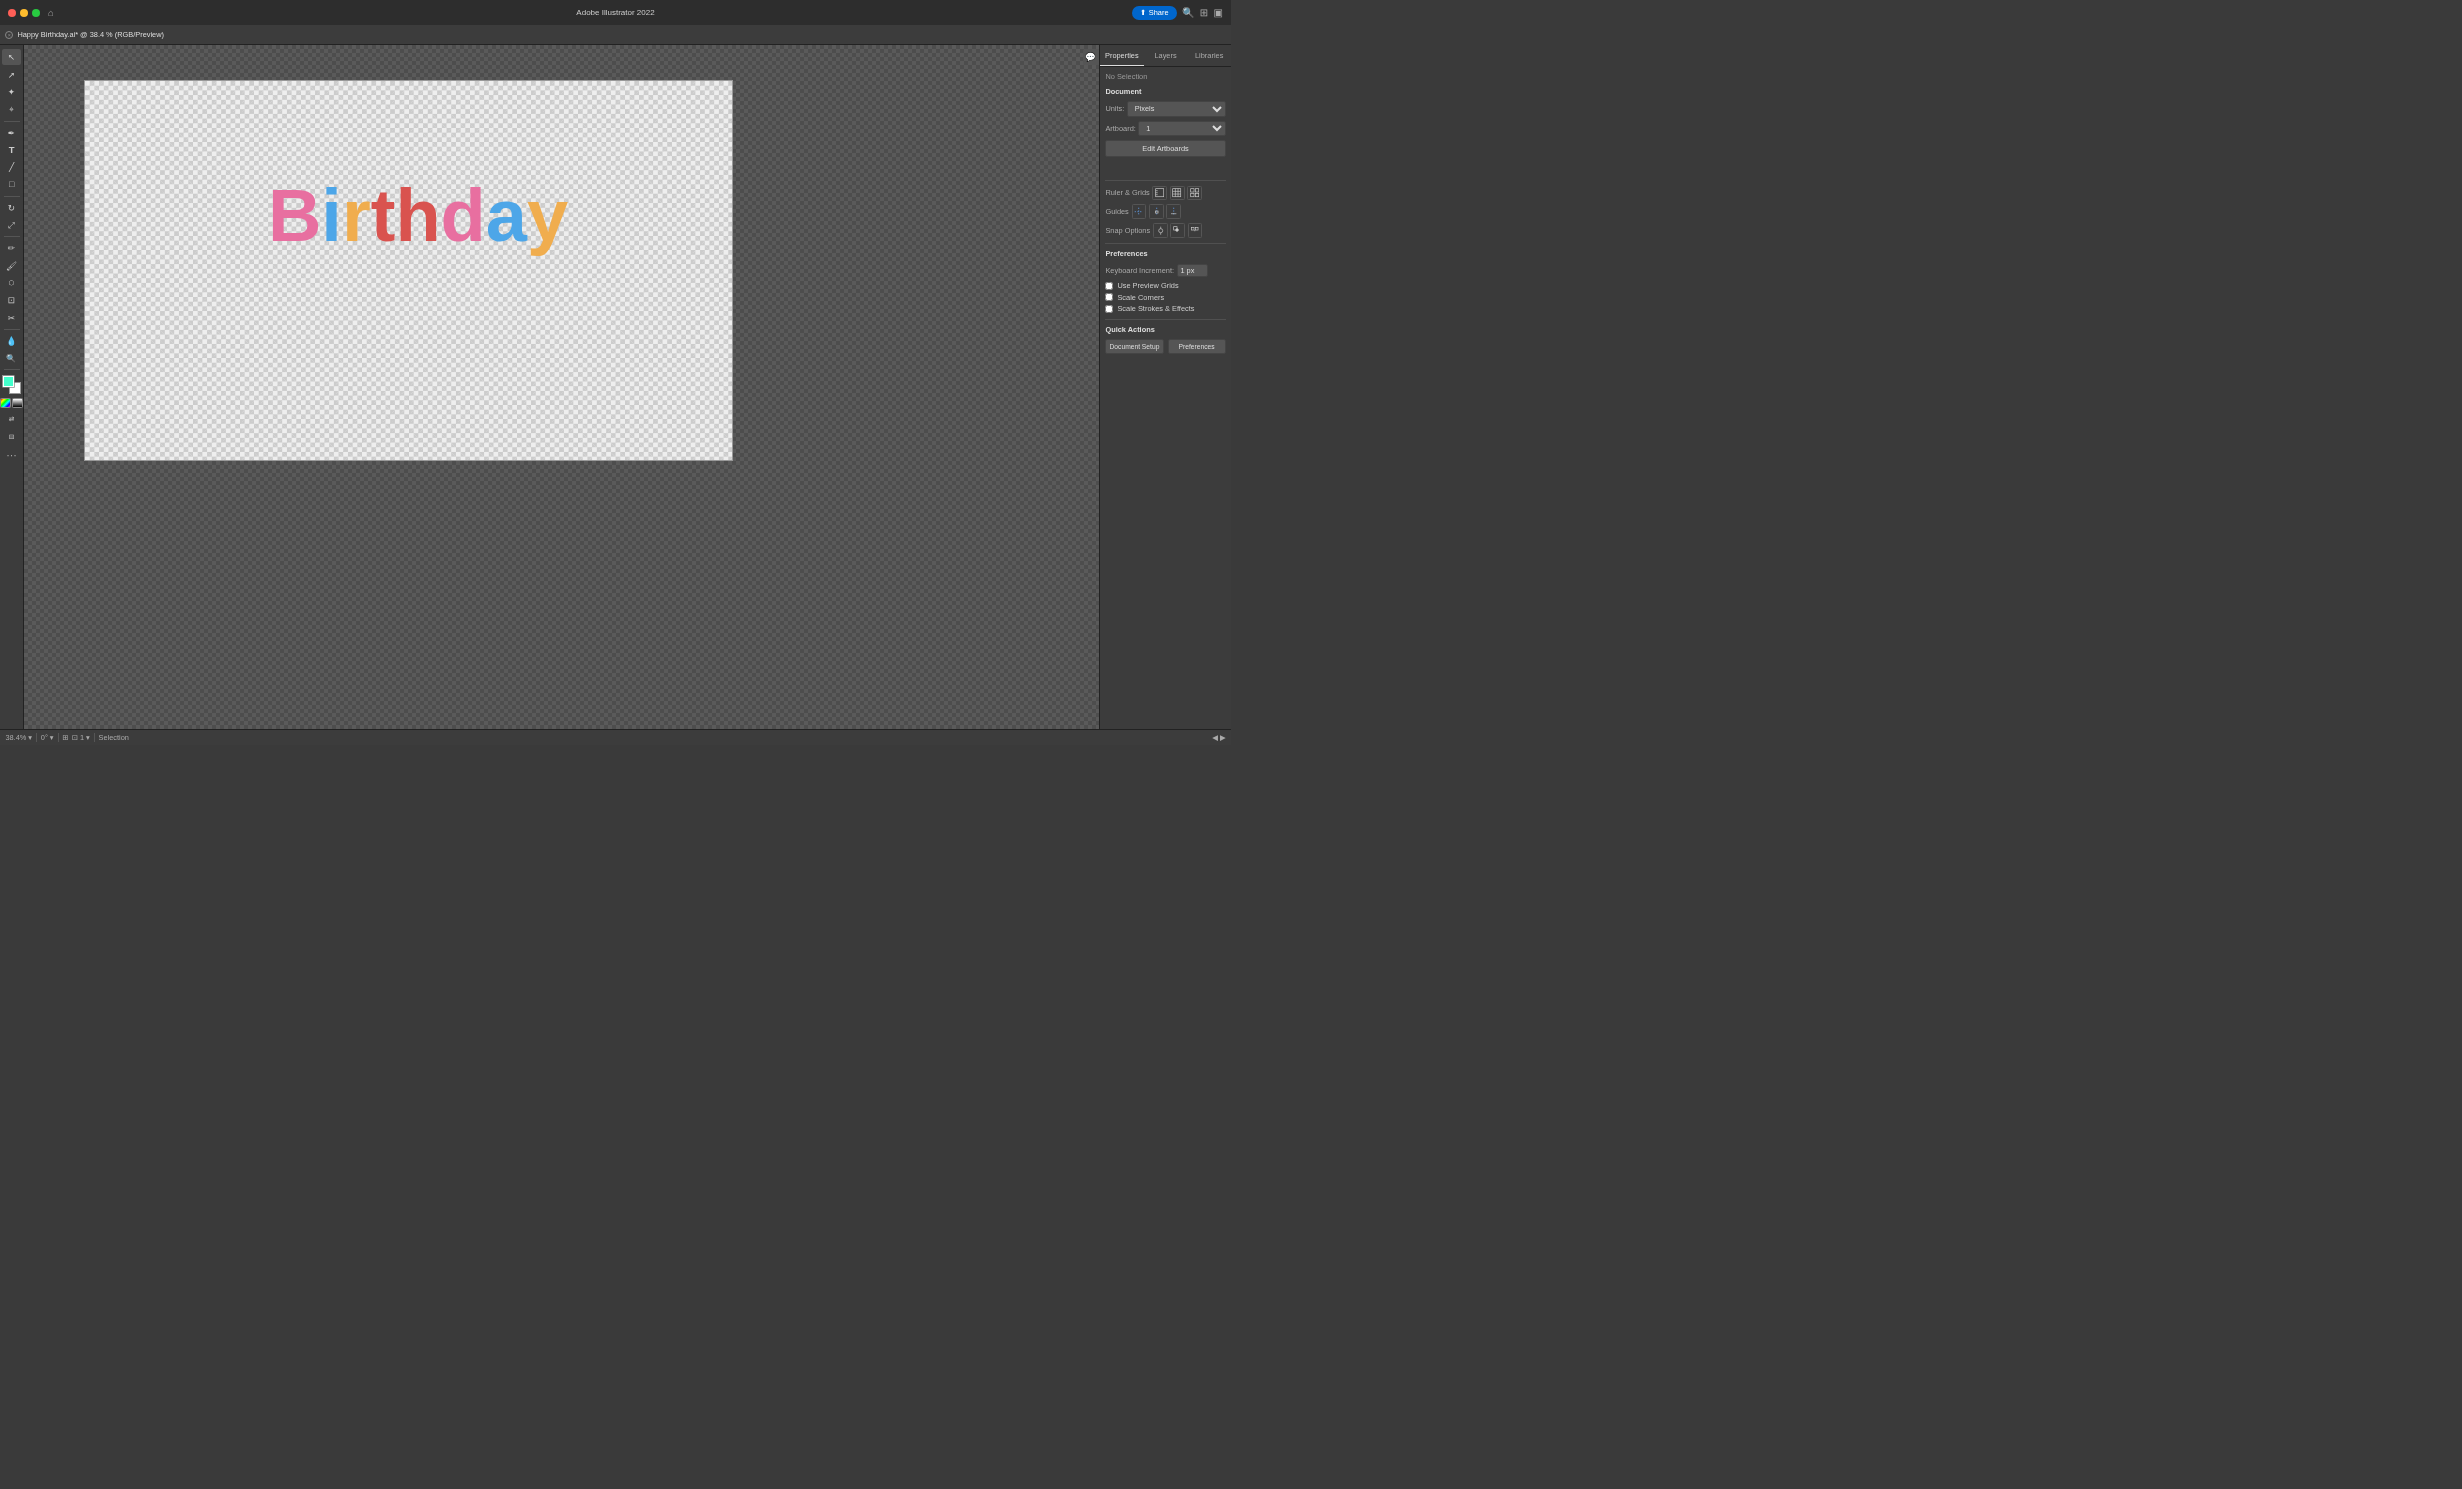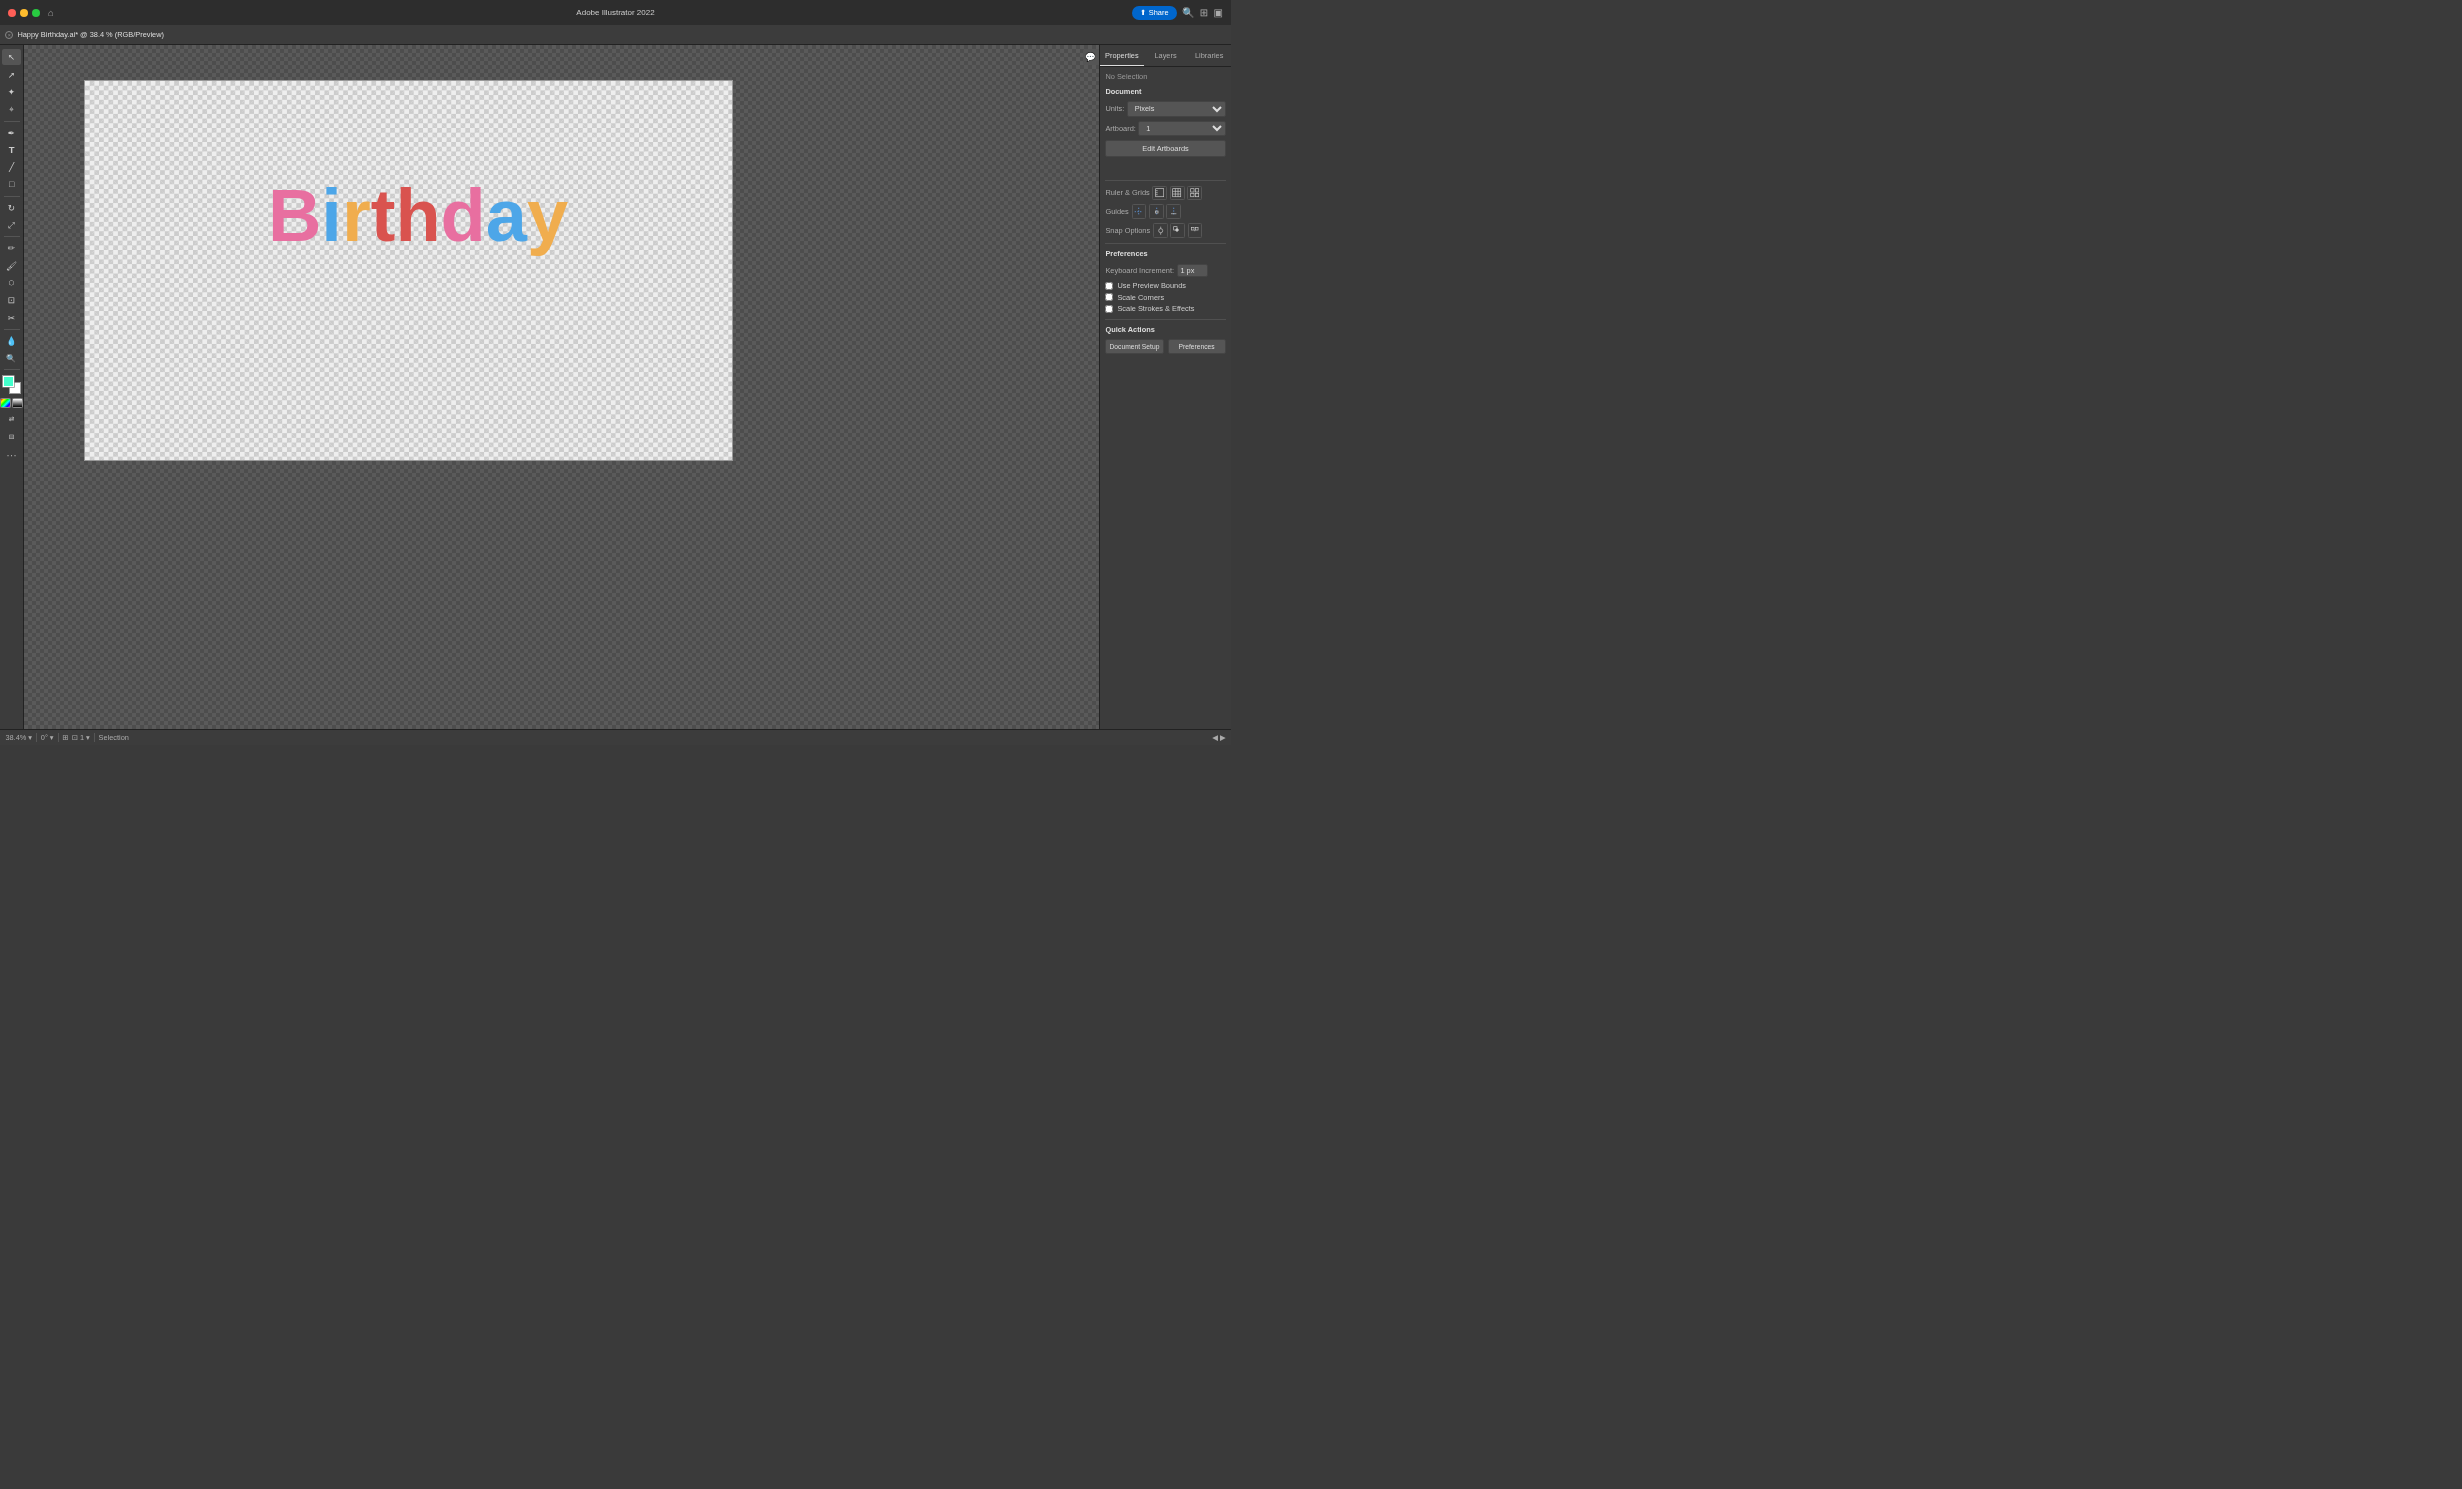--- a/index.html
+++ b/index.html
@@ -598,21 +598,21 @@
 
       <div class="panel-section-title">Preferences</div>
 
       <div class="panel-row">
         <span class="panel-label">Keyboard Increment:</span>
         <input class="panel-input" type="text" value="1 px" style="width: 31px;">
       </div>
 
       <div class="checkbox-row">
         <input type="checkbox" id="cb1" style="">
-        <label for="cb1">Use Preview Bounds</label>
+        <label for="cb1">Use Preview Grids</label>
       </div>
 
       <div class="checkbox-row">
         <input type="checkbox" id="cb2" style="">
         <label for="cb2">Scale Corners</label>
       </div>
 
       <div class="checkbox-row">
         <input type="checkbox" id="cb3" style="">
         <label for="cb3">Scale Strokes &amp; Effects</label>

